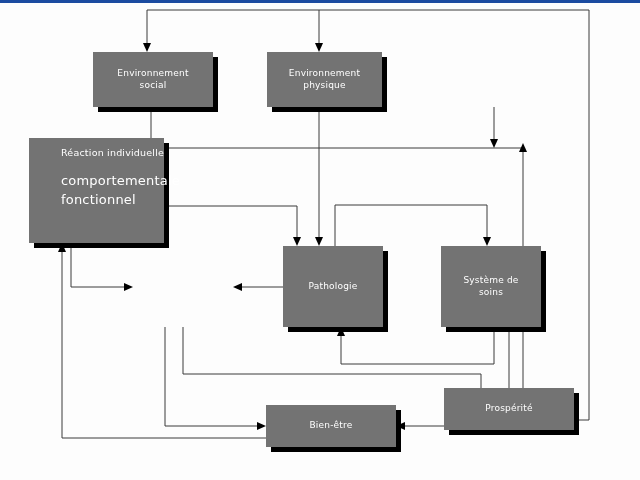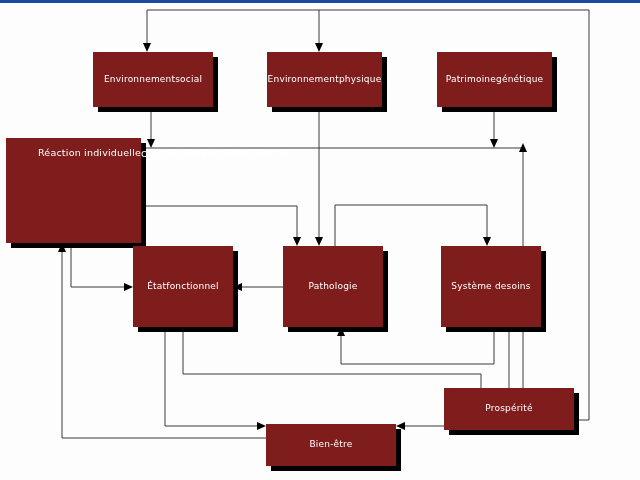--- a/index.html
+++ b/index.html
@@ -9,38 +9,38 @@
     font-family:"DejaVu Sans", sans-serif;
     overflow:hidden;
     position:relative;
   }
   #slide{position:absolute;left:0;top:0;width:640px;height:480px;background:#fdfdfd;}
   #topbar{position:absolute;left:0;top:0;width:640px;height:3px;background:#1b4ba0;}
   #canvas{position:absolute;left:0;top:0;width:640px;height:480px;}
 
   .node{
     position:absolute;
-    background:#7f1d1d;
+    background:#737373;
     color:#ffffff;
     box-shadow:5px 5px 0 0 #000000;
     display:flex;
-    flex-direction:row;
+    flex-direction:column;
     align-items:center;
     justify-content:center;
     text-align:center;
     line-height:1.25;
     font-size:9px;
     letter-spacing:.2px;
     box-sizing:border-box;
     z-index:5;
   }
   .node .l1,.node .l2{display:block;white-space:nowrap;}
   .node.left-align{align-items:flex-start;justify-content:flex-start;text-align:left;padding:9px 0 0 10px;}
   .node.left-align .l1{font-size:9.5px;margin-bottom:13px;}
-  .node.left-align .sub{font-size:10px;line-height:1.45;}
+  .node.left-align .sub{font-size:13px;line-height:1.45;}
   svg line, svg path, svg polyline{stroke:#3a3a3a;stroke-width:1;fill:none;}
   svg polygon{fill:#000;}
 </style>
 </head>
 <body>
 
 <div id="slide">
 
   <div id="topbar"></div>
 
@@ -106,47 +106,39 @@
   <div class="node" style="left:93px;top:52px;width:120px;height:55px;">
     <span class="l1">Environnement</span>
     <span class="l2">social</span>
   </div>
 
   <div class="node" style="left:267px;top:52px;width:115px;height:55px;">
     <span class="l1">Environnement</span>
     <span class="l2">physique</span>
   </div>
 
-  <div class="node" style="left:437px;top:52px;width:115px;height:55px;">
-    <span class="l1">Patrimoine</span>
-    <span class="l2">génétique</span>
-  </div>
 
-  <div class="node left-align" style="left:6px;top:138px;width:135px;height:105px;padding-left:32px;">
+  <div class="node left-align" style="left:29px;top:138px;width:135px;height:105px;padding-left:32px;">
     <span class="l1">Réaction individuelle</span>
     <span class="sub">comportementale</span>
     <span class="sub">fonctionnel</span>
   </div>
 
-  <div class="node" style="left:133px;top:246px;width:100px;height:81px;">
-    <span class="l1">État</span>
-    <span class="l2">fonctionnel</span>
-  </div>
 
   <div class="node" style="left:441px;top:246px;width:100px;height:81px;">
     <span class="l1">Système de</span>
     <span class="l2">soins</span>
   </div>
 
   <div class="node" style="left:283px;top:246px;width:100px;height:81px;">
     <span class="l1">Pathologie</span>
     <span class="l2"></span>
   </div>
 
-  <div class="node" style="left:266px;top:405px;width:130px;height:42px;margin-top:19px;">
+  <div class="node" style="left:266px;top:405px;width:130px;height:42px;">
     <span class="l1">Bien-être</span>
     <span class="l2"></span>
   </div>
 
   <div class="node" style="left:444px;top:388px;width:130px;height:42px;">
     <span class="l1">Prospérité</span>
     <span class="l2"></span>
   </div>
 
 </div>

